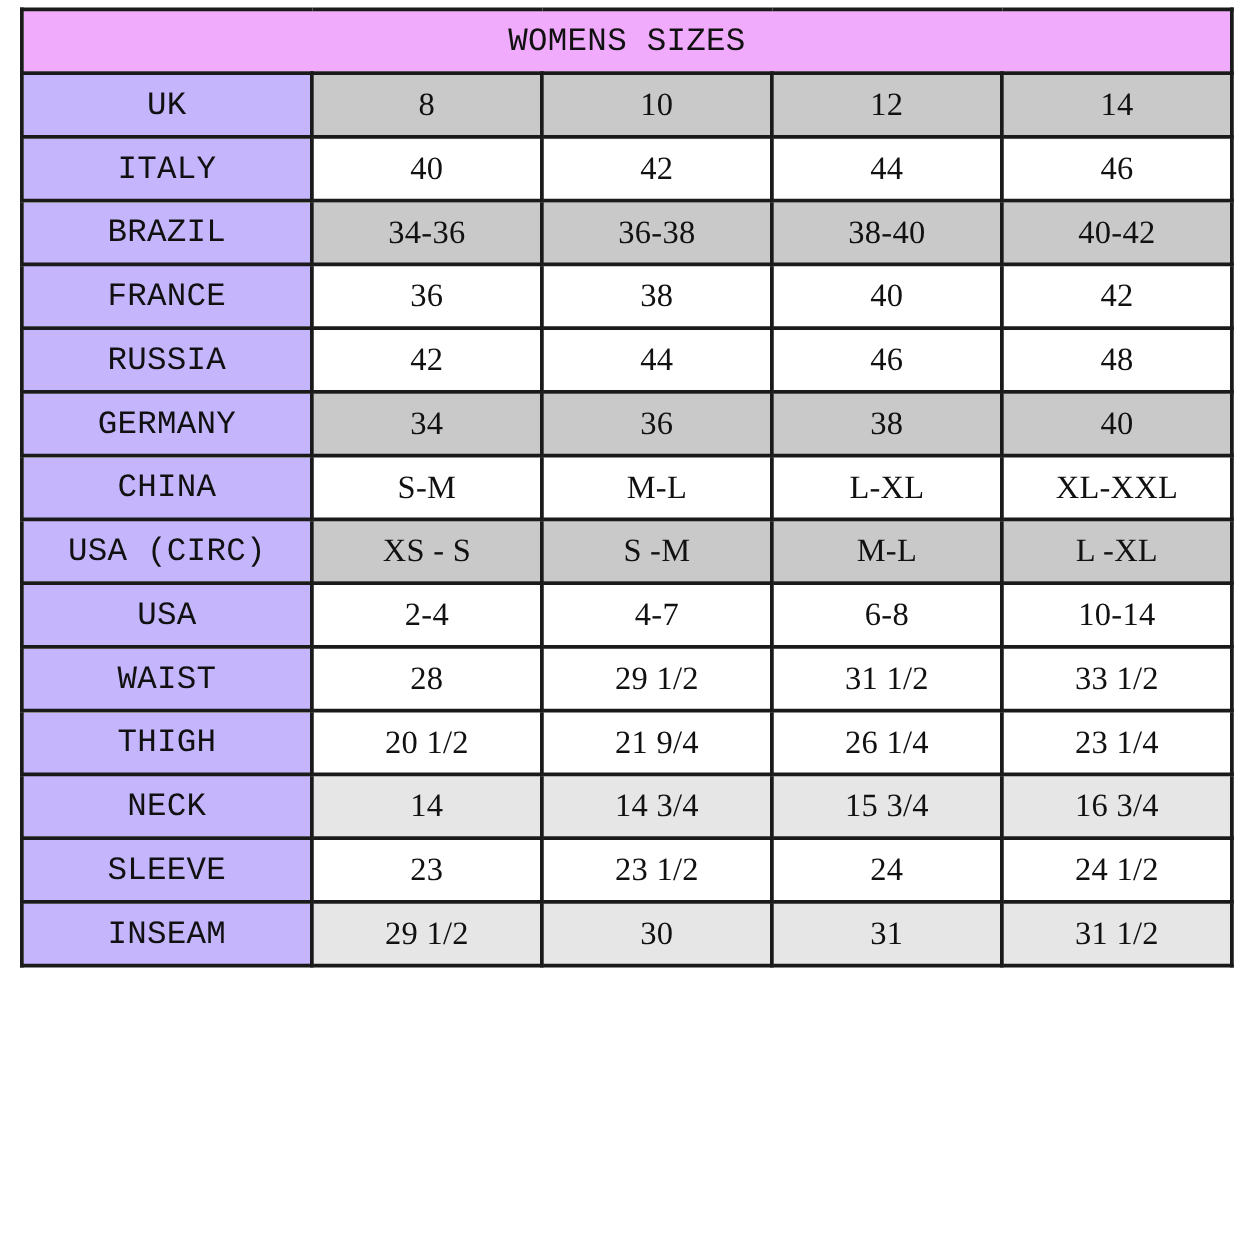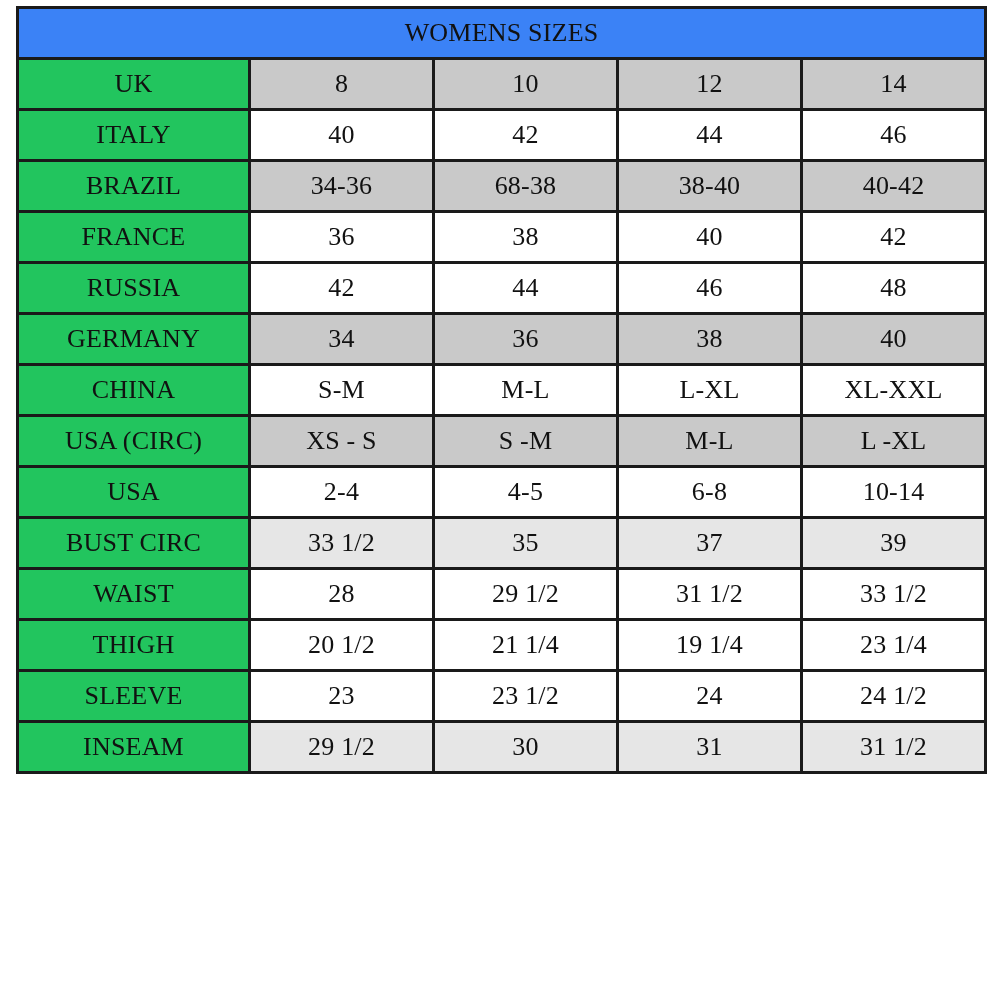--- a/index.html
+++ b/index.html
@@ -36,28 +36,30 @@
     white-space: nowrap;
     overflow: hidden;
     color: #111111;
     letter-spacing: 0.2px;
   }
   td.title-cell {
     font-size: 29px;
     font-weight: normal;
     letter-spacing: 1.5px;
     height: 56px;
-    background: #3b82f6;
+    background: #f0abfc;
+    font-family: Liberation Mono, monospace;
   }
   td.rowlabel {
     text-align: left;
     padding-left: 10px;
     font-size: 28px;
     letter-spacing: 0.4px;
-    background: #22c55e;
+    background: #c4b5fd;
+    font-family: Liberation Mono, monospace;
   }
   
   tr.shade-dark td.val { background: #c9c9c9; }
   tr.shade-light td.val { background: #e6e6e6; }
   tr.shade-none td.val { background: #ffffff; }
 
   col.c0 { width: 232px; }
   col.c1 { width: 184px; }
   col.c2 { width: 184px; }
   col.c3 { width: 184px; }
@@ -92,21 +94,21 @@
         <td class="rowlabel">ITALY</td>
         <td class="val">40</td>
         <td class="val">42</td>
         <td class="val">44</td>
         <td class="val">46</td>
       </tr>
 
       <tr class="shade-dark">
         <td class="rowlabel">BRAZIL</td>
         <td class="val">34-36</td>
-        <td class="val">68-38</td>
+        <td class="val">36-38</td>
         <td class="val">38-40</td>
         <td class="val">40-42</td>
       </tr>
 
       <tr class="shade-none">
         <td class="rowlabel">FRANCE</td>
         <td class="val">36</td>
         <td class="val">38</td>
         <td class="val">40</td>
         <td class="val">42</td>
@@ -143,50 +145,50 @@
         <td class="rowlabel">USA  (CIRC)</td>
         <td class="val">XS - S</td>
         <td class="val">S -M</td>
         <td class="val">M-L</td>
         <td class="val">L -XL</td>
       </tr>
 
       <tr class="shade-none">
         <td class="rowlabel">USA</td>
         <td class="val">2-4</td>
-        <td class="val">4-5</td>
+        <td class="val">4-7</td>
         <td class="val">6-8</td>
         <td class="val">10-14</td>
       </tr>
 
-      <tr class="shade-light">
-        <td class="rowlabel">BUST CIRC</td>
-        <td class="val">33 1/2</td>
-        <td class="val">35</td>
-        <td class="val">37</td>
-        <td class="val">39</td>
-      </tr>
 
       <tr class="shade-none">
         <td class="rowlabel">WAIST</td>
         <td class="val">28</td>
         <td class="val">29 1/2</td>
         <td class="val">31 1/2</td>
         <td class="val">33 1/2</td>
       </tr>
 
 
       <tr class="shade-none">
         <td class="rowlabel">THIGH</td>
         <td class="val">20 1/2</td>
-        <td class="val">21 1/4</td>
-        <td class="val">19 1/4</td>
+        <td class="val">21 9/4</td>
+        <td class="val">26 1/4</td>
         <td class="val">23 1/4</td>
       </tr>
 
+      <tr class="shade-light">
+        <td class="rowlabel">NECK</td>
+        <td class="val">14</td>
+        <td class="val">14 3/4</td>
+        <td class="val">15 3/4</td>
+        <td class="val">16 3/4</td>
+      </tr>
 
       <tr class="shade-none">
         <td class="rowlabel">SLEEVE</td>
         <td class="val">23</td>
         <td class="val">23 1/2</td>
         <td class="val">24</td>
         <td class="val">24 1/2</td>
       </tr>
 
       <tr class="shade-light">

